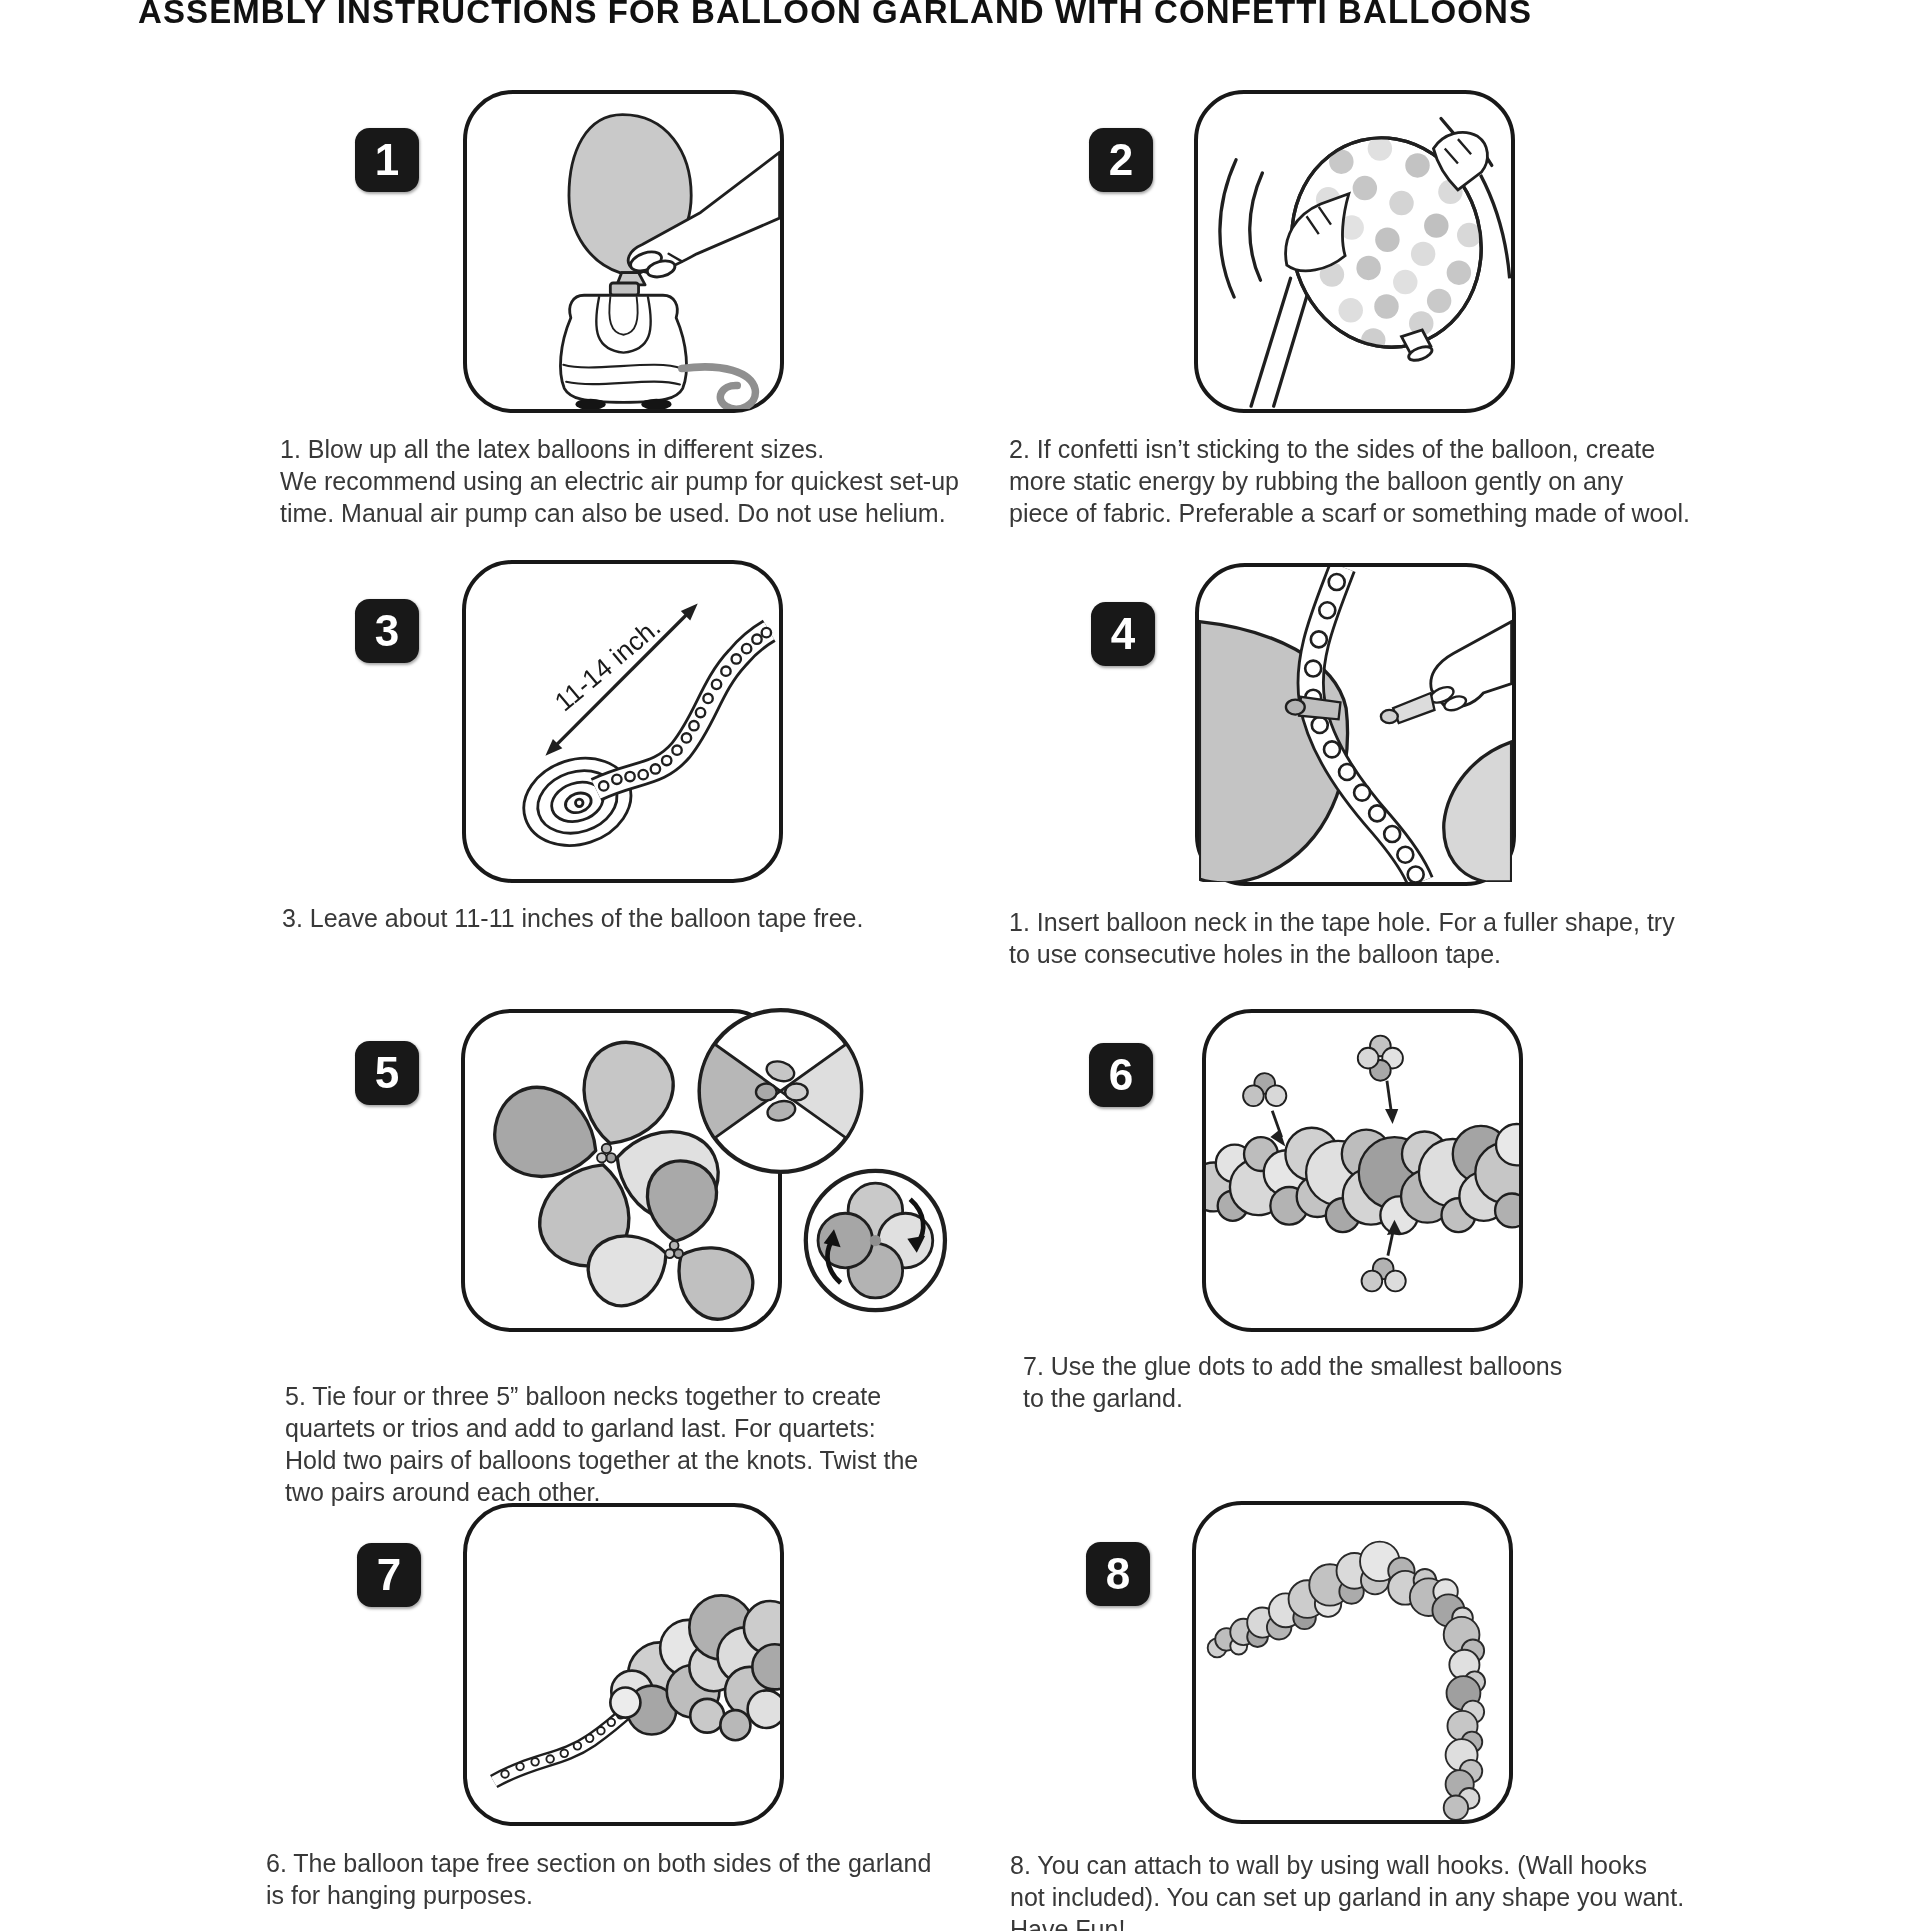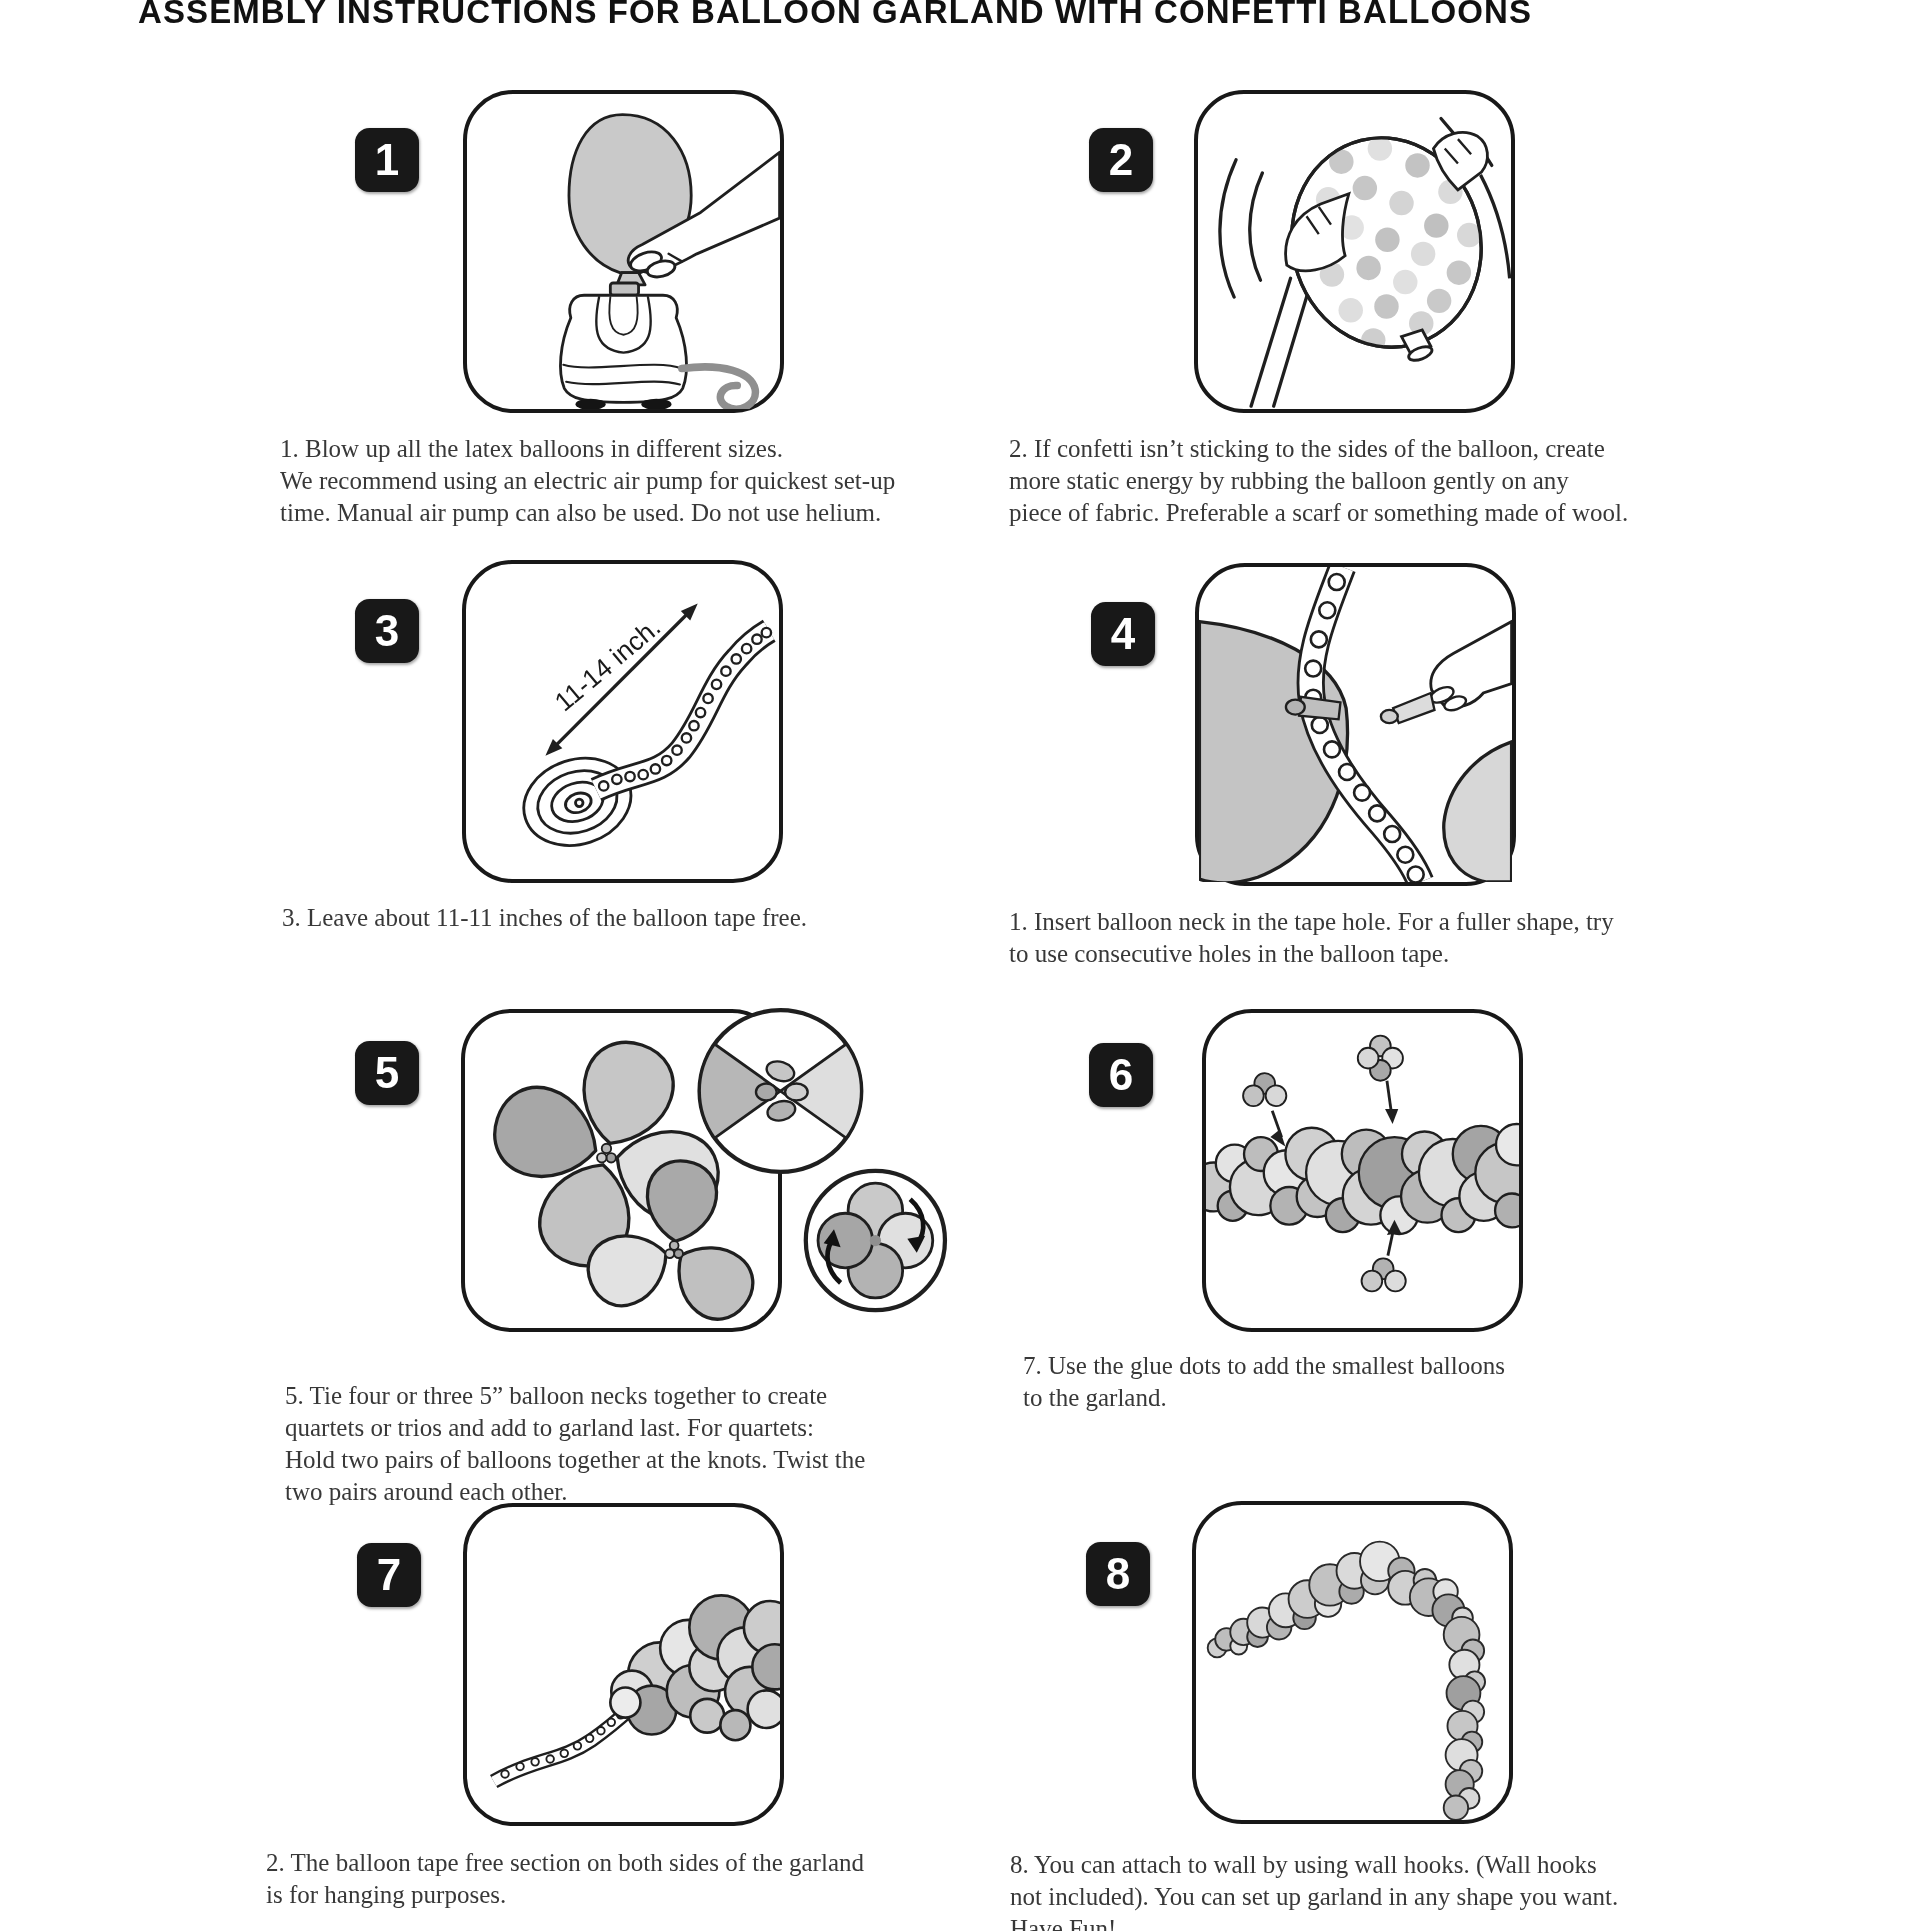--- a/index.html
+++ b/index.html
@@ -8,21 +8,21 @@
   .title{position:absolute;left:138px;top:-6.8px;font-size:33px;font-weight:bold;
          letter-spacing:1.1px;white-space:nowrap;color:#111;}
   .badge{position:absolute;width:64px;height:64px;background:#181818;border-radius:14.5px;
          color:#fff;font-weight:bold;font-size:44px;display:flex;align-items:center;
          justify-content:center;box-shadow:1px 1.9px 2.9px rgba(0,0,0,.35);}
   .panel{position:absolute;width:321px;height:323px;border:4.8px solid #181818;
          border-radius:50px;background:#fff;box-sizing:border-box;}
   .panel svg{display:block;width:100%;height:100%;}
   .panel.ovf svg{overflow:visible;}
   .caption{position:absolute;font-size:25px;line-height:32px;color:#383838;
-           white-space:pre-line;width:840px;font-family:Liberation Serif, serif;}
+           white-space:pre-line;width:840px;}
   svg text{font-family:"Liberation Sans",sans-serif;}
 </style>
 </head>
 <body>
 
 <div class="title">ASSEMBLY INSTRUCTIONS FOR BALLOON GARLAND WITH CONFETTI BALLOONS</div>
 
 <div>
   <div class="badge" style="left:355px;top:128px">1</div>
   <div class="panel" style="left:463px;top:90px">
@@ -328,21 +328,21 @@
         <circle cx="300" cy="196" r="26" fill="#c4c4c4"></circle>
           <circle cx="322" cy="128" r="28" fill="#cccccc"></circle>
         <circle cx="327" cy="170" r="24" fill="#a9a9a9"></circle>
           <circle cx="318" cy="215" r="20" fill="#e0e0e0"></circle>
         <circle cx="255" cy="222" r="18" fill="#c9c9c9"></circle>
           <circle cx="285" cy="232" r="16" fill="#b8b8b8"></circle>
         <circle cx="168" cy="208" r="16" fill="#ececec"></circle>
       </g>
     </svg>
   </div>
-  <div class="caption" style="left:266px;top:1847px">2. The balloon tape free section on both sides of the garland
+  <div class="caption" style="left:266px;top:1847px">6. The balloon tape free section on both sides of the garland
 is for hanging purposes.</div>
 </div>
 
 <div>
   <div class="badge" style="left:1086px;top:1542px">8</div>
   <div class="panel" style="left:1192px;top:1501px">
     <svg viewBox="0 0 332 335">
       <g stroke="#2a2a2a" stroke-width="2">
         <circle cx="22" cy="152" r="10" fill="#cfcfcf"></circle>
           <circle cx="32" cy="143" r="12" fill="#bdbdbd"></circle>

